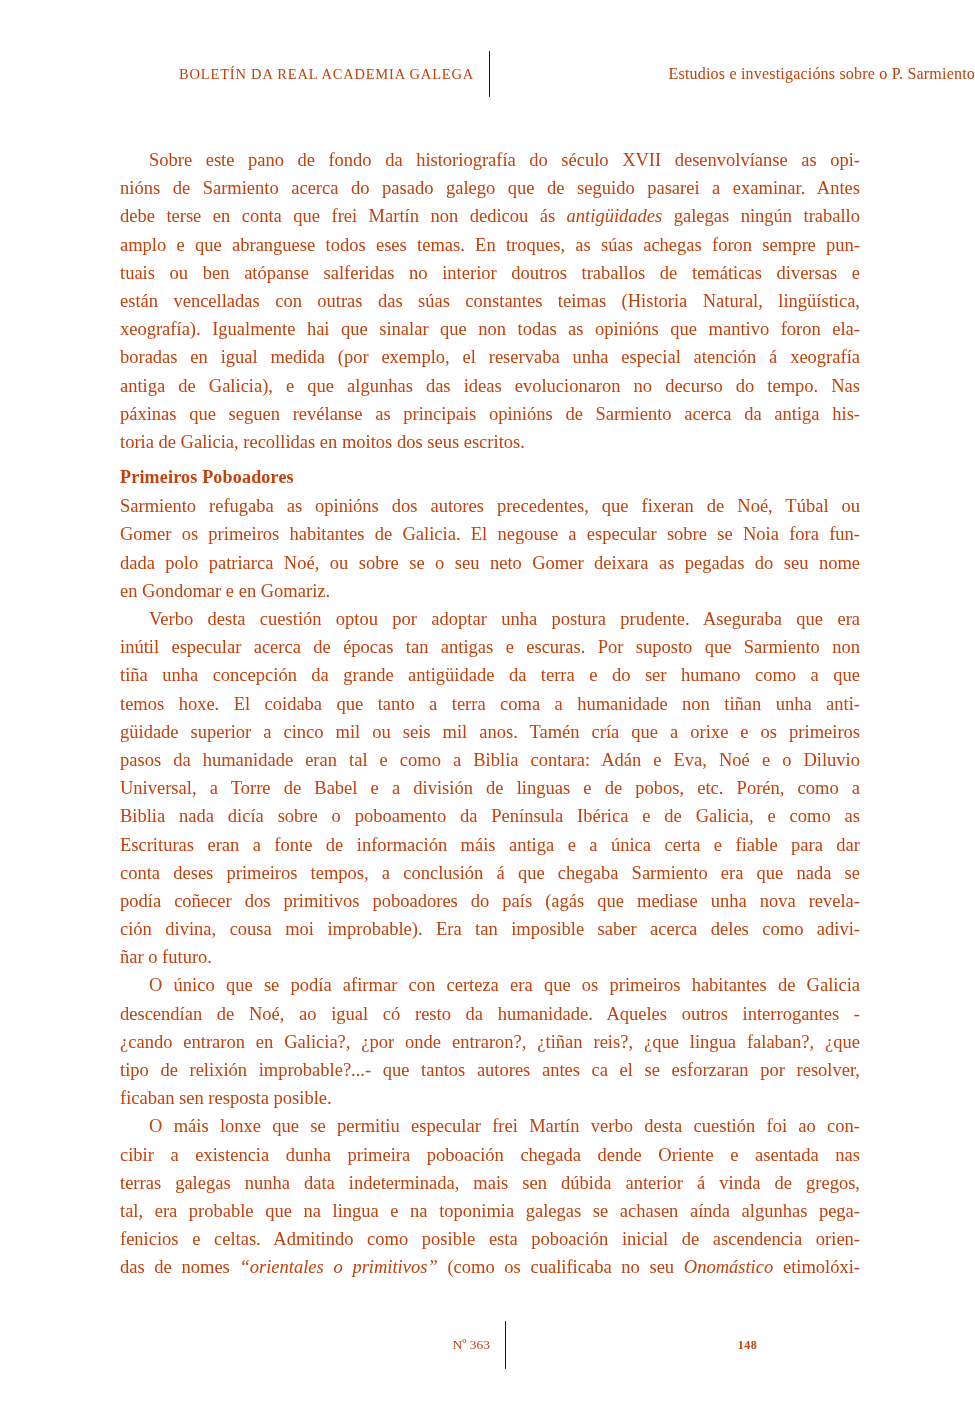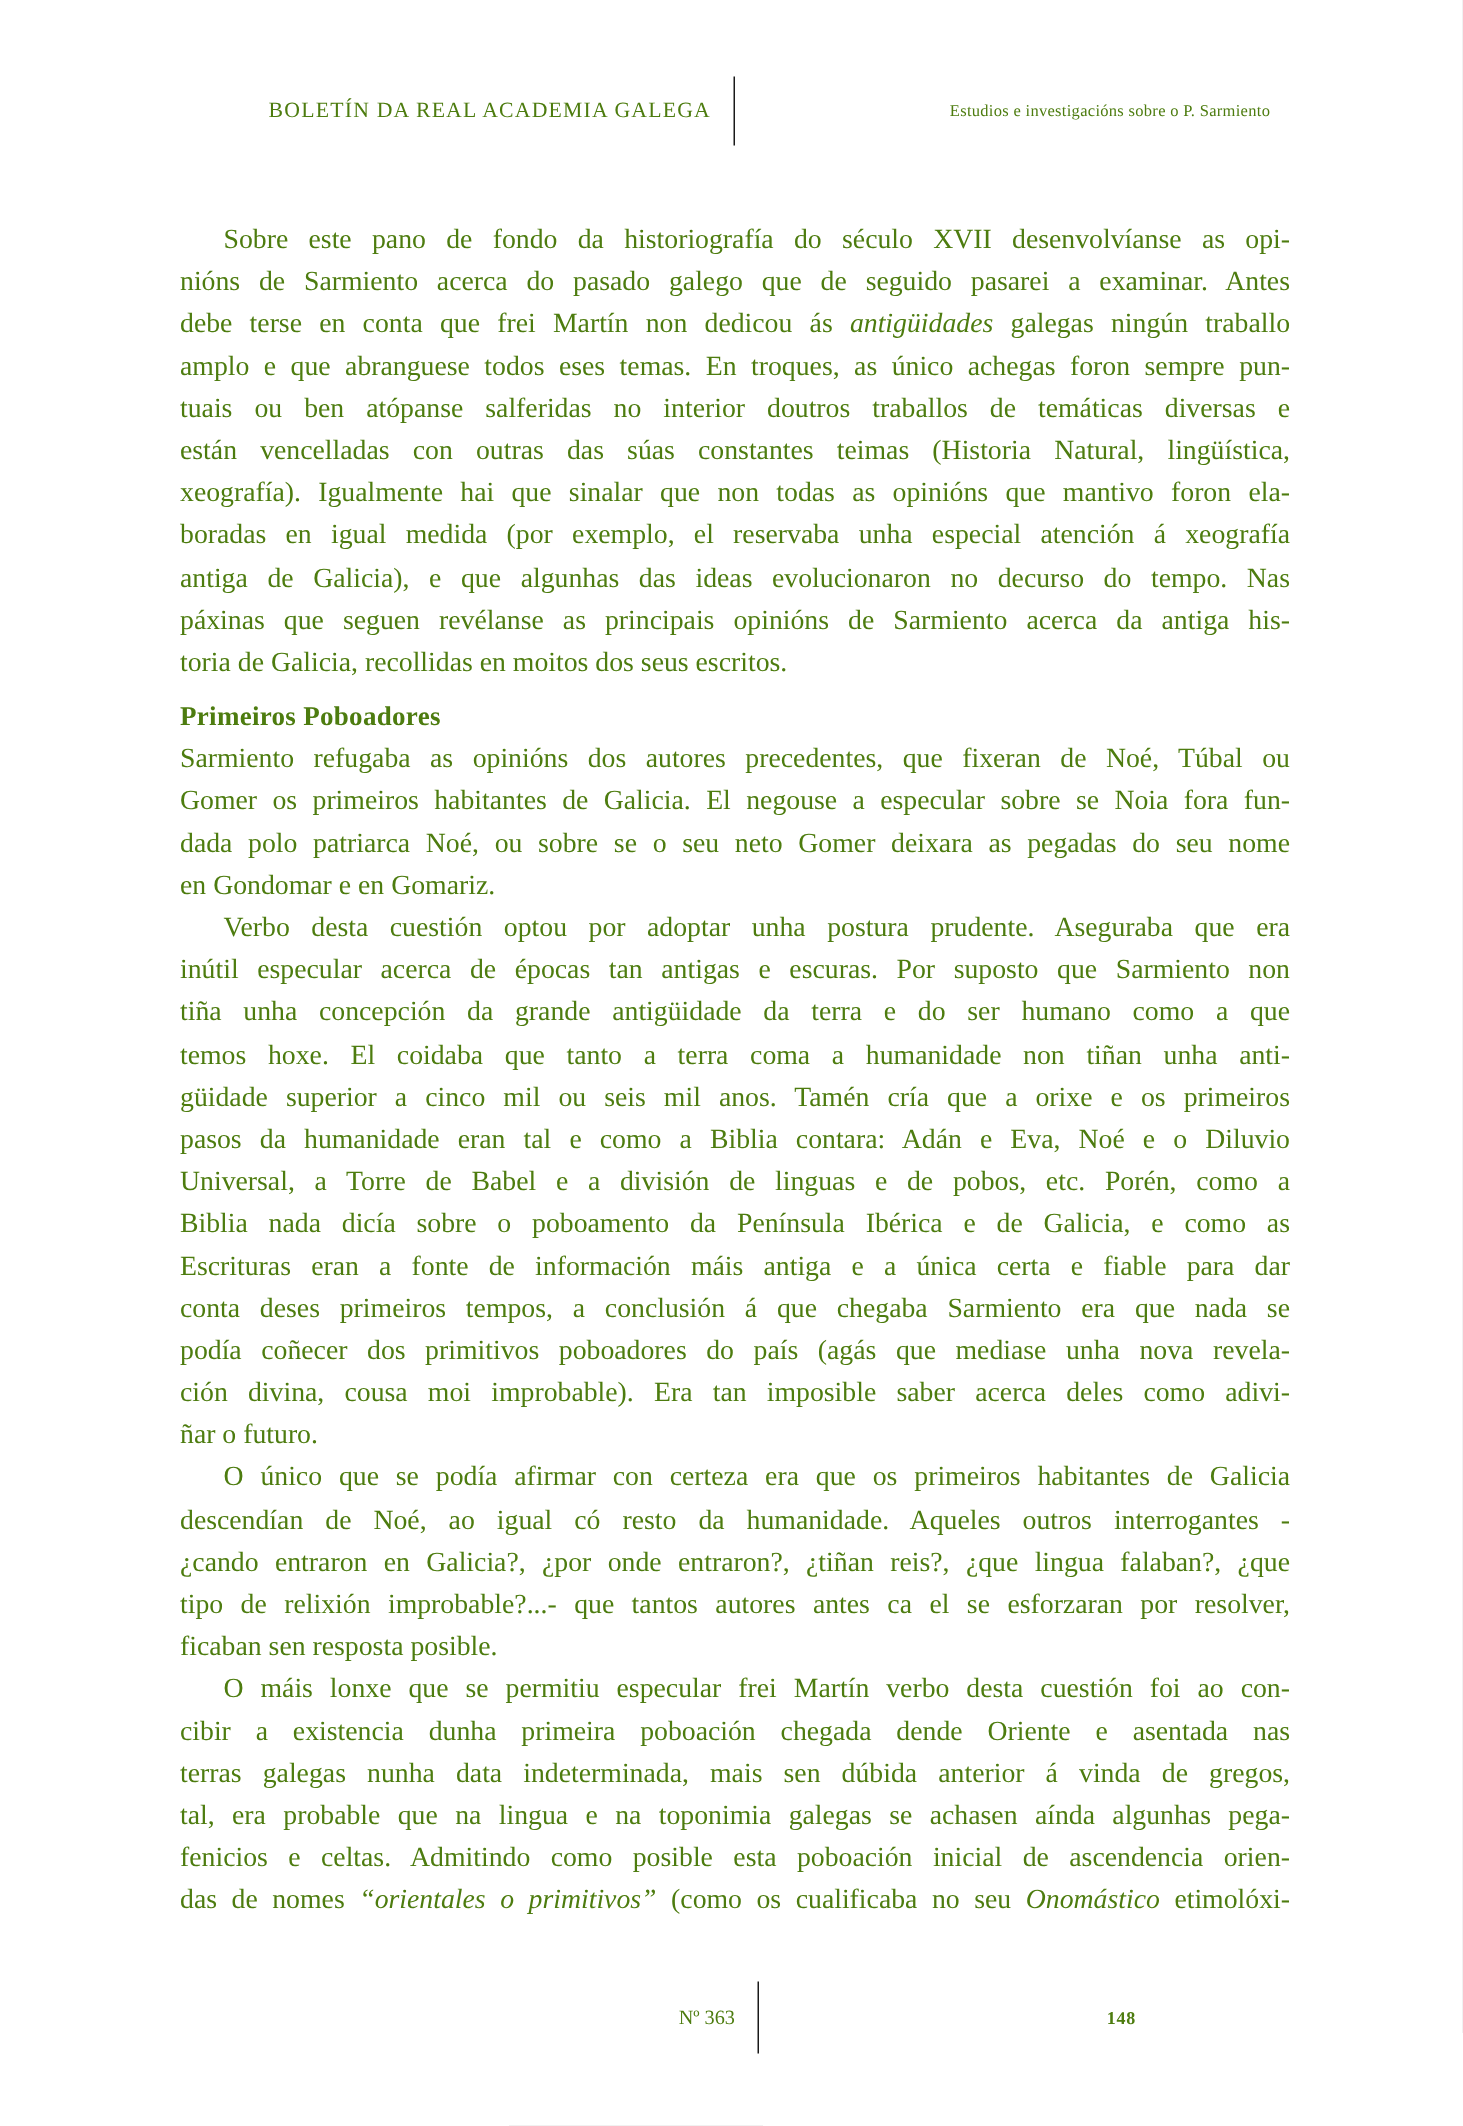--- a/index.html
+++ b/index.html
@@ -6,21 +6,21 @@
     margin: 0;
     padding: 0;
     background: #e8e8e8;
   }
   .page {
     position: relative;
     width: 975px;
     height: 1417px;
     margin: 0 auto;
     background: #ffffff;
-    color: #4d7c0f;
+    color: #c2410c;
     font-family: "Liberation Serif", serif;
     overflow: hidden;
   }
 
   
   .running-header {
     position: absolute;
     top: 51px;
     left: 0;
     right: 0;
@@ -37,23 +37,23 @@
     white-space: nowrap;
   }
   .header-rule {
     width: 1px;
     height: 46px;
     background: #1a1a1a;
     flex: 0 0 1px;
   }
   .running-header .right-cell {
     flex: 1;
-    text-align: center;
+    text-align: right;
     padding-left: 15px;
-    font-size: 11px;
+    font-size: 16px;
     letter-spacing: 0.2px;
     white-space: nowrap;
   }
 
   
   .body-text {
     position: absolute;
     top: 146px;
     left: 120px;
     width: 740px;
@@ -123,21 +123,21 @@
     <div class="left-cell">BOLETÍN DA REAL ACADEMIA GALEGA</div>
     <div class="header-rule"></div>
     <div class="right-cell">Estudios e investigacións sobre o P. Sarmiento</div>
   </div>
 
   <div class="body-text" id="body-text">
       <div class="paragraph">
         <div class="line just indent">Sobre este pano de fondo da historiografía do século XVII desenvolvíanse as opi-</div>
         <div class="line just">nións de Sarmiento acerca do pasado galego que de seguido pasarei a examinar. Antes</div>
         <div class="line just">debe terse en conta que frei Martín non dedicou ás <i>antigüidades</i> galegas ningún traballo</div>
-        <div class="line just">amplo e que abranguese todos eses temas. En troques, as único achegas foron sempre pun-</div>
+        <div class="line just">amplo e que abranguese todos eses temas. En troques, as súas achegas foron sempre pun-</div>
         <div class="line just">tuais ou ben atópanse salferidas no interior doutros traballos de temáticas diversas e</div>
         <div class="line just">están vencelladas con outras das súas constantes teimas (Historia Natural, lingüística,</div>
         <div class="line just">xeografía). Igualmente hai que sinalar que non todas as opinións que mantivo foron ela-</div>
         <div class="line just">boradas en igual medida (por exemplo, el reservaba unha especial atención á xeografía</div>
         <div class="line just">antiga de Galicia), e que algunhas das ideas evolucionaron no decurso do tempo. Nas</div>
         <div class="line just">páxinas que seguen revélanse as principais opinións de Sarmiento acerca da antiga his-</div>
         <div class="line">toria de Galicia, recollidas en moitos dos seus escritos.</div>
       </div>
       <div class="section-heading">Primeiros Poboadores</div>
       <div class="paragraph">

